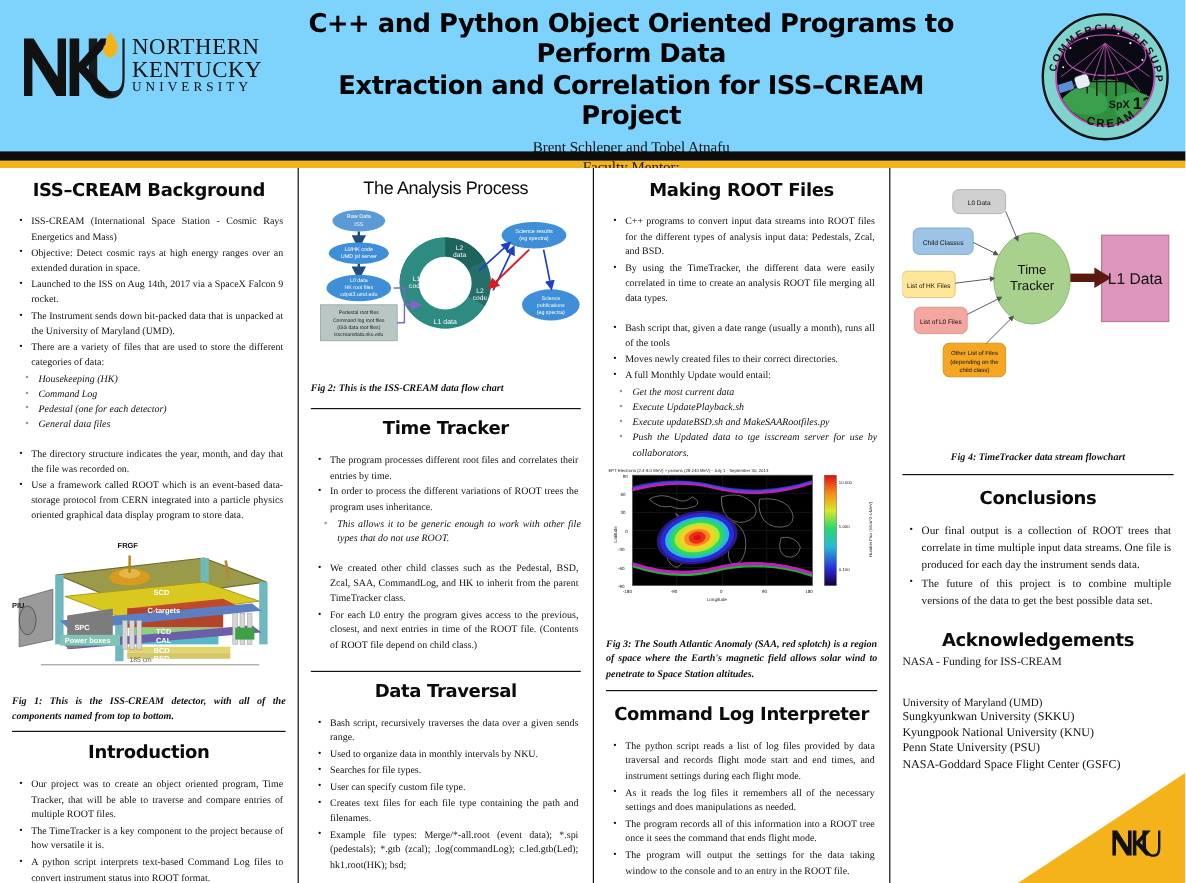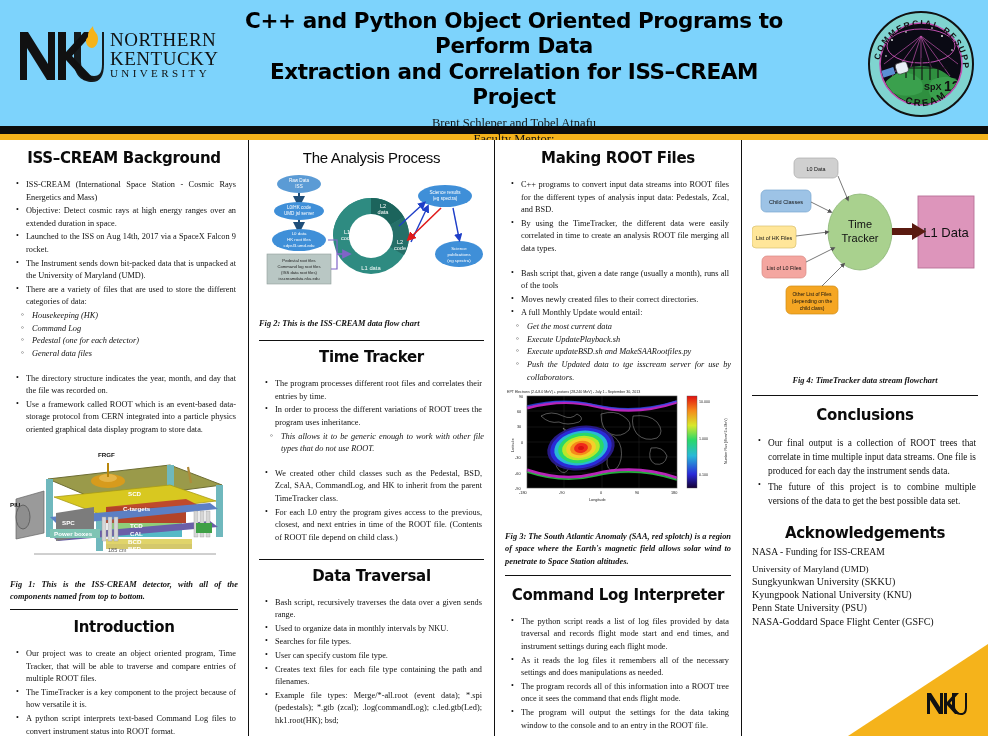--- a/index.html
+++ b/index.html
@@ -18,21 +18,21 @@
   .nku-mark svg { display: block; }
   .nku-words { margin-left: 6px; line-height: 1.0; }
   .nku-words .l1, .nku-words .l2 {
     font-family: "Liberation Serif", serif;
     font-size: 19px; letter-spacing: 0.5px; color: #111; font-weight: 400;
   }
   .nku-words .l3 {
     font-family: "Liberation Serif", serif;
     font-size: 11px; letter-spacing: 3.4px; color: #111;
   }
-  .title-block { position: absolute; left: 234px; top: 8px; width: 560px; text-align: center; }
+  .title-block { position: absolute; left: 246px; top: 8px; width: 560px; text-align: center; }
   .title-block h1 {
     font-family: "DejaVu Sans", sans-serif;
     font-size: 21.5px; font-weight: 700; line-height: 1.18;
     letter-spacing: -0.4px; color: #000;
   }
   .authors { font-size: 12.5px; color: #111; margin-top: 7px; }
   .mentor-label { font-size: 12.5px; color: #111; margin-top: 1px; }
   .mentor { font-size: 12.5px; color: #111; margin-top: 3px; }
 
   .patch { position: absolute; right: 8px; top: 6px; width: 118px; height: 116px; }
@@ -86,21 +86,21 @@
   
   .fig1 { margin-top: 4px; height: 118px; position: relative; }
   
   .fig2 { margin-top: 2px; height: 128px; position: relative; }
   
   .fig3 { margin-top: 2px; height: 125px; position: relative; }
   
   .fig4 { margin-top: 4px; height: 205px; position: relative; }
 
   .ack-line { font-size: 10px; line-height: 1.33; color: #111; }
-  .ack-line.first { margin-bottom: 4px; font-size: 9.6px; }
+  .ack-line.first { margin-bottom: 20px; font-size: 9.6px; }
 
   .corner-wedge {
     position: absolute; right: 0; bottom: 0; width: 140px; height: 92px;
     background: #f5b31b;
     clip-path: polygon(100% 0, 100% 100%, 0 100%);
     z-index: 1;
   }
   .corner-nku { position: absolute; right: 16px; bottom: 16px; z-index: 2; }
 </style>
 </head>

